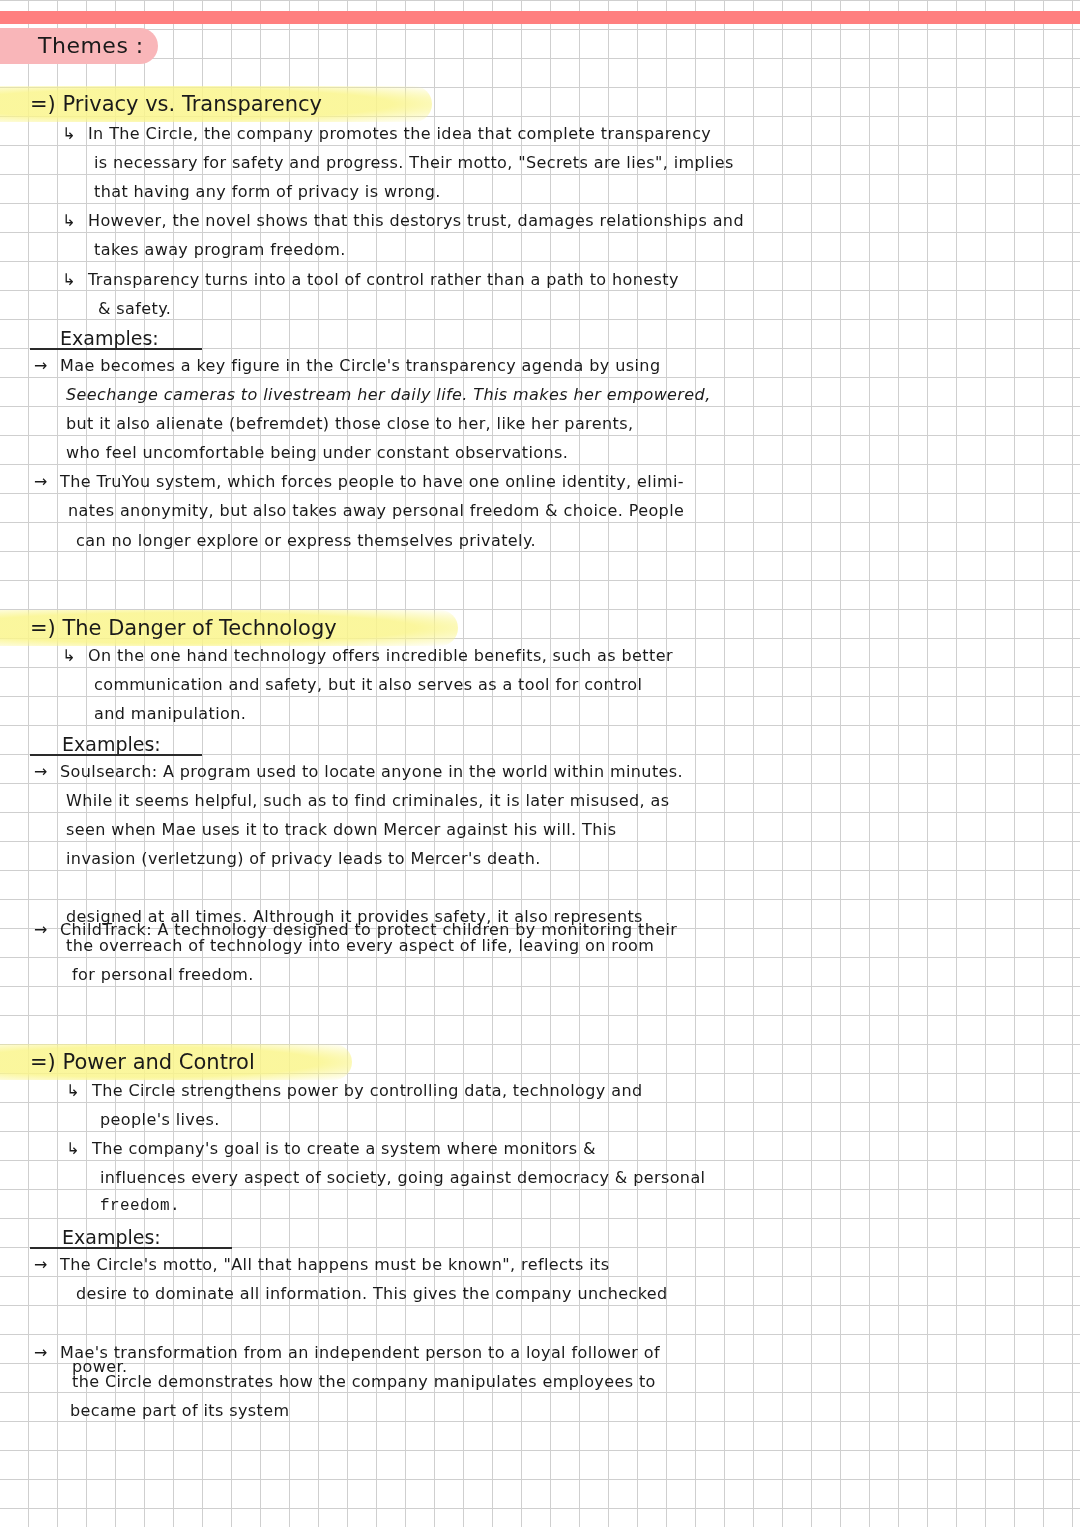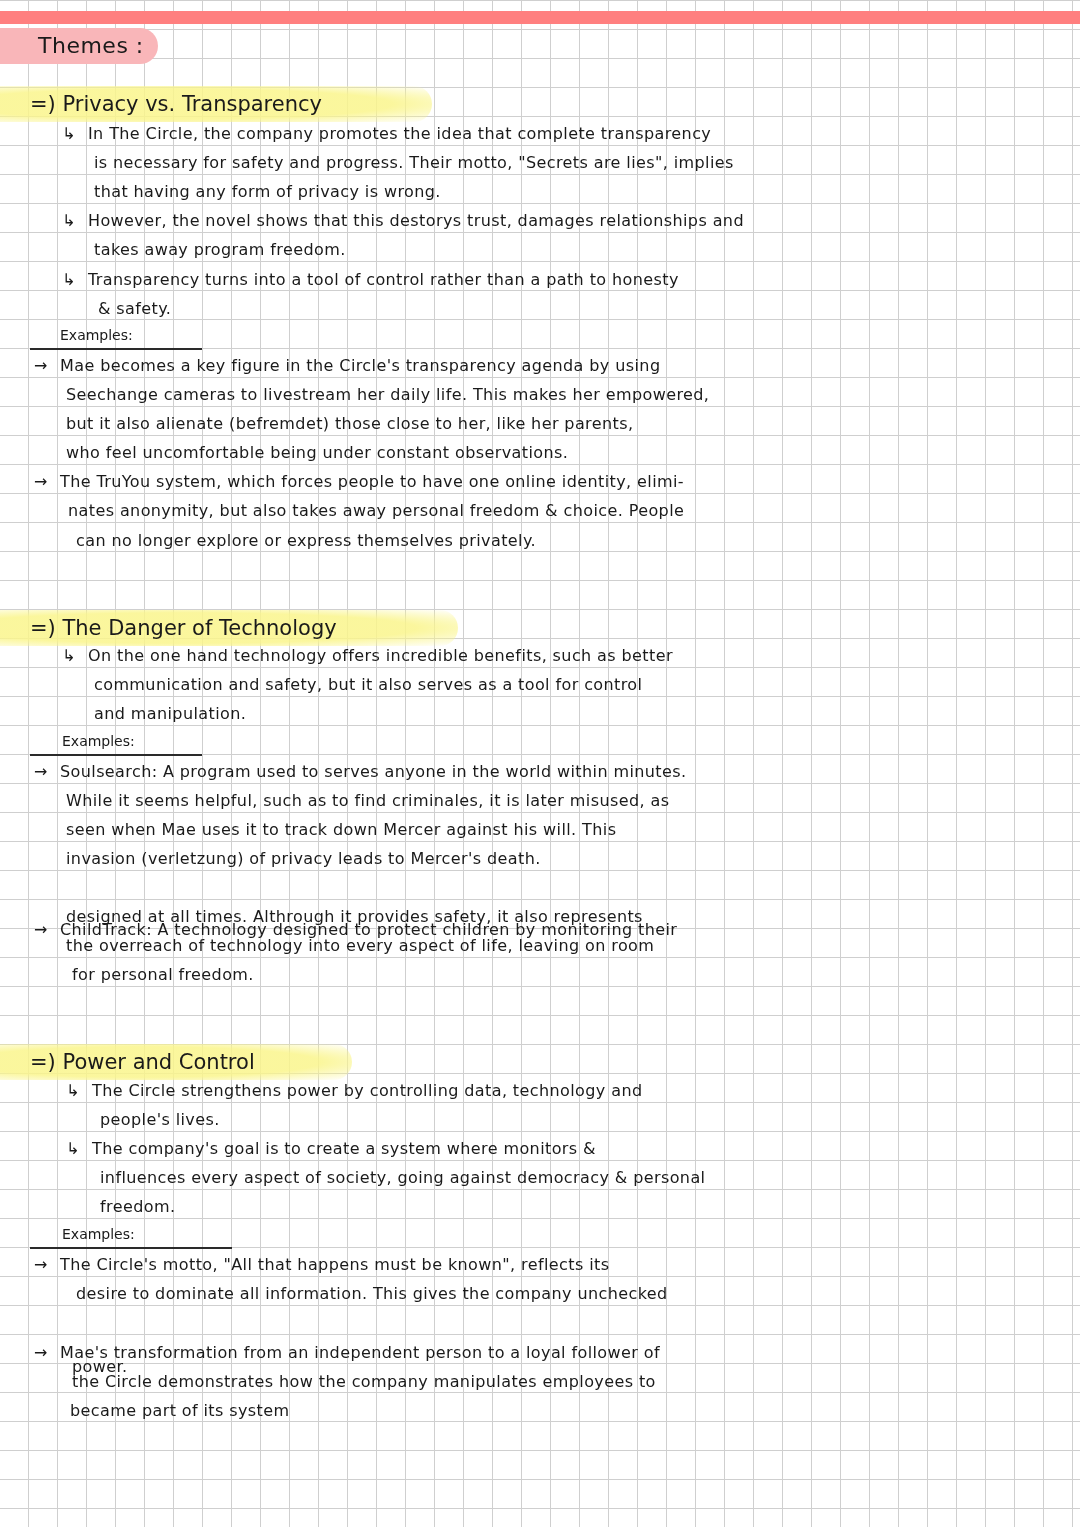--- a/index.html
+++ b/index.html
@@ -35,21 +35,21 @@
       background: radial-gradient(ellipse at 40% 50%, rgba(250,245,140,0.85) 60%, rgba(250,245,140,0.0) 100%);
       border-radius: 0 22px 22px 0;
     }
     .heading {
       position: absolute; font-size: 21px; white-space: nowrap;
     }
     .line {
       position: absolute; font-size: 16px; white-space: nowrap; letter-spacing: 0.4px;
     }
     .ex-label {
-      position: absolute; font-size: 14px; white-space: nowrap; text-align: center;
+      position: absolute; font-size: 19px; white-space: nowrap; text-align: center;
     }
     .ex-rule {
       position: absolute; height: 2px; background: #2a2a2a;
     }
     .glyph { display: inline-block; width: 26px; }
   </style>
 </head>
 <body>
 
 <div class="top-bar"></div>
@@ -77,21 +77,21 @@
   <div class="line" style="left:98px; top:299px;">&amp; safety.</div>
 </div>
 
 <div class="ex-label" style="left:60px; top:327px;">Examples:</div>
 <div class="ex-rule" style="left:30px; top:348px; width:172px;"></div>
 
 <div>
   <div class="line" style="left:34px; top:356px;">
     <span class="glyph">→</span><span>Mae becomes a key figure in the Circle's transparency agenda by using</span>
   </div>
-  <div class="line" style="left:66px; top:385px;">Seechange cameras to livestream her daily life. This makes her empowered,</div>
+  <div class="line" style="left:66px; top:385px;font-style:italic;">Seechange cameras to livestream her daily life. This makes her empowered,</div>
   <div class="line" style="left:66px; top:414px;">but it also alienate (befremdet) those close to her, like her parents,</div>
   <div class="line" style="left:66px; top:443px;">who feel uncomfortable being under constant observations.</div>
 
   <div class="line" style="left:34px; top:472px;">
     <span class="glyph">→</span><span>The TruYou system, which forces people to have one online identity, elimi-</span>
   </div>
   <div class="line" style="left:68px; top:501px;">nates anonymity, but also takes away personal freedom &amp; choice. People</div>
   <div class="line" style="left:76px; top:531px;">can no longer explore or express themselves privately.</div>
 </div>
 
@@ -104,21 +104,21 @@
   </div>
   <div class="line" style="left:94px; top:675px;">communication and safety, but it also serves as a tool for control</div>
   <div class="line" style="left:94px; top:704px;">and manipulation.</div>
 </div>
 
 <div class="ex-label" style="left:62px; top:733px;">Examples:</div>
 <div class="ex-rule" style="left:30px; top:754px; width:172px;"></div>
 
 <div>
   <div class="line" style="left:34px; top:762px;">
-    <span class="glyph">→</span><span>Soulsearch: A program used to serves anyone in the world within minutes.</span>
+    <span class="glyph">→</span><span>Soulsearch: A program used to locate anyone in the world within minutes.</span>
   </div>
   <div class="line" style="left:66px; top:791px;">While it seems helpful, such as to find criminales, it is later misused, as</div>
   <div class="line" style="left:66px; top:820px;">seen when Mae uses it to track down Mercer against his will. This</div>
   <div class="line" style="left:66px; top:849px;">invasion (verletzung) of privacy leads to Mercer's death.</div>
 
   <div class="line" style="left:34px; top:920px;">
     <span class="glyph">→</span><span>ChildTrack: A technology designed to protect children by monitoring their</span>
   </div>
   <div class="line" style="left:66px; top:907px;">designed at all times. Althrough it provides safety, it also represents</div>
   <div class="line" style="left:66px; top:936px;">the overreach of technology into every aspect of life, leaving on room</div>
@@ -131,21 +131,21 @@
 <div>
   <div class="line" style="left:66px; top:1081px;">
     <span class="glyph">↳</span><span>The Circle strengthens power by controlling data, technology and</span>
   </div>
   <div class="line" style="left:100px; top:1110px;">people's lives.</div>
 
   <div class="line" style="left:66px; top:1139px;">
     <span class="glyph">↳</span><span>The company's goal is to create a system where monitors &amp;</span>
   </div>
   <div class="line" style="left:100px; top:1168px;">influences every aspect of society, going against democracy &amp; personal</div>
-  <div class="line" style="left:100px; top:1197px;">freedom.</div>
+  <div class="line" style="left:100px; top:1197px;font-family:Liberation Mono, monospace;">freedom.</div>
 </div>
 
 <div class="ex-label" style="left:62px; top:1226px;">Examples:</div>
 <div class="ex-rule" style="left:30px; top:1247px; width:202px;"></div>
 
 <div>
   <div class="line" style="left:34px; top:1255px;">
     <span class="glyph">→</span><span>The Circle's motto, "All that happens must be known", reflects its</span>
   </div>
   <div class="line" style="left:68px; top:1284px;margin-left:8px;">desire to dominate all information. This gives the company unchecked</div>

